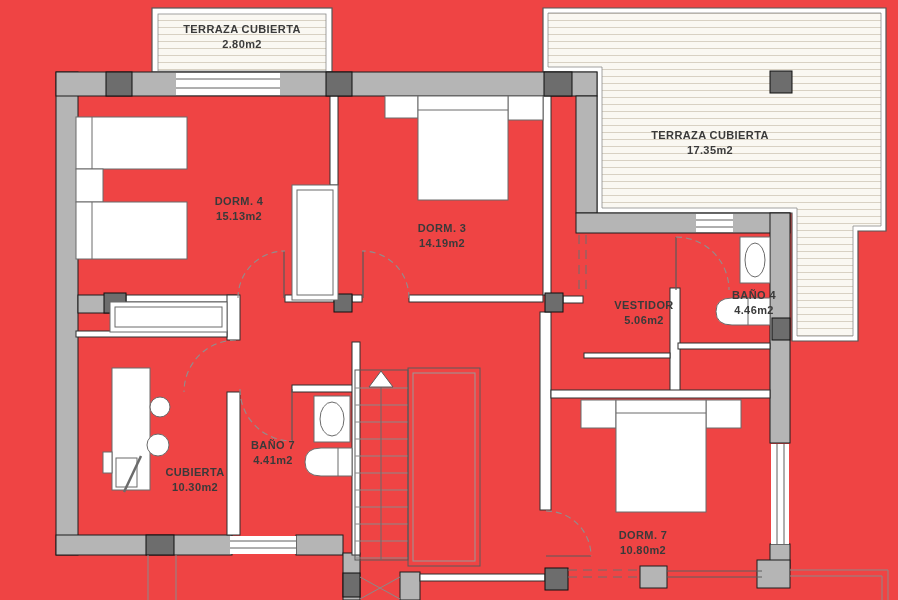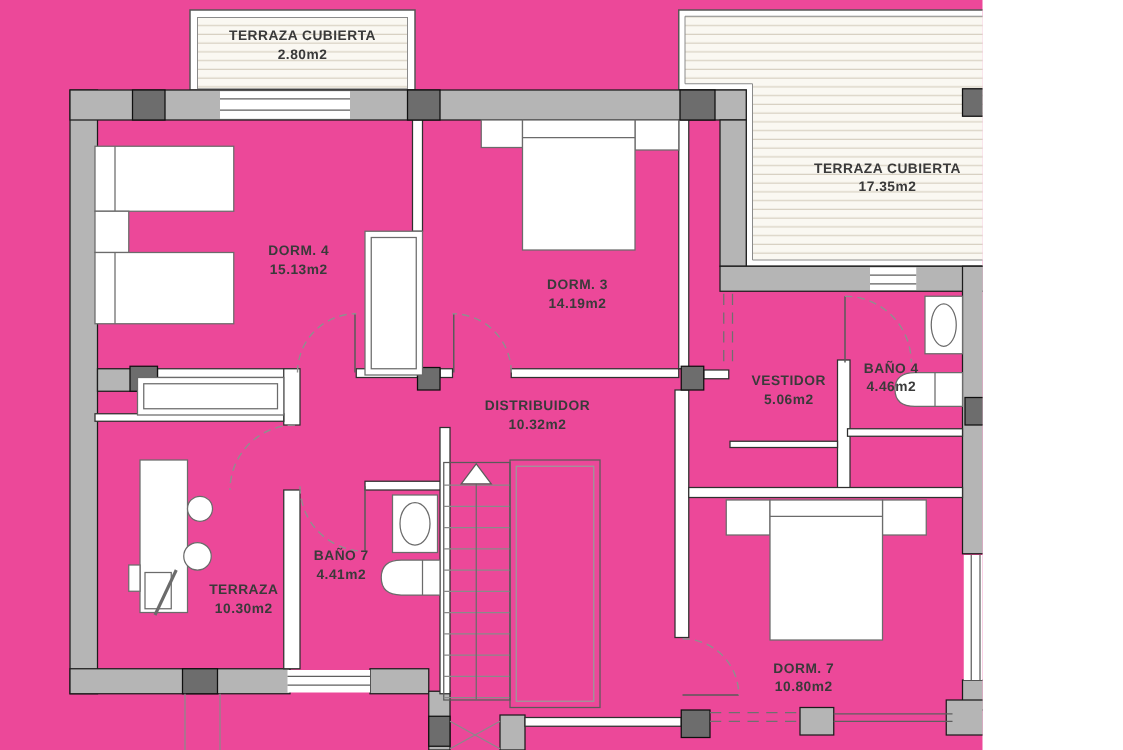--- a/index.html
+++ b/index.html
@@ -1,16 +1,16 @@
 <!DOCTYPE html>
 <html style="--wall: #b5b5b5; --pillar: #6d6d6d; --dashed: #8f8f8f; --deckfill: #faf8f2; --deckline: #d8d1c3; --label: #3a3a3a;"><head>
 <meta charset="utf-8">
 <style>
   html,body{margin:0;padding:0;background:#ffffff;}
-  .stage{position:relative;width:786px;height:600px;background:#ec4899;overflow:hidden;}
+  .stage{position:relative;width:898px;height:600px;background:#ef4444;overflow:hidden;}
   .stage svg{position:absolute;left:0;top:0;}
 
   
   svg .wall{fill:var(--wall,#b5b5b5);stroke:#1c1c1c;stroke-width:1;}
   svg .pillar{fill:var(--pillar,#6d6d6d);stroke:#0f0f0f;stroke-width:1;}
   svg .iwall{fill:#ffffff;stroke:#2f2f2f;stroke-width:1;}
   svg .outline{fill:none;stroke:#5a5a5a;stroke-width:1;}
   svg .soft{fill:none;stroke:#9a9a9a;stroke-width:1;}
   svg .furn{fill:#ffffff;stroke:#6b6b6b;stroke-width:1;}
   svg .fline{fill:none;stroke:#6b6b6b;stroke-width:1;}
@@ -228,42 +228,38 @@
   <div>2.80m2</div>
 </div>
 <div class="room-label" style="left:710px;top:128px">
   <div>TERRAZA CUBIERTA</div>
   <div>17.35m2</div>
 </div>
 <div class="room-label" style="left:239px;top:194px">
   <div>DORM. 4</div>
   <div>15.13m2</div>
 </div>
-<div class="room-label" style="left:462px;top:221px">
+<div class="room-label" style="left:442px;top:221px">
   <div>DORM. 3</div>
   <div>14.19m2</div>
 </div>
-<div class="room-label" style="left:631px;top:298px">
+<div class="room-label" style="left:644px;top:298px">
   <div>VESTIDOR</div>
   <div>5.06m2</div>
 </div>
-<div class="room-label" style="left:713px;top:288px">
+<div class="room-label" style="left:754px;top:288px">
   <div>BAÑO 4</div>
   <div>4.46m2</div>
-</div>
-<div class="room-label" style="left:430px;top:318px">
-  <div>DISTRIBUIDOR</div>
-  <div>10.32m2</div>
 </div>
 <div class="room-label" style="left:273px;top:438px">
   <div>BAÑO 7</div>
   <div>4.41m2</div>
 </div>
 <div class="room-label" style="left:195px;top:465px">
-  <div>TERRAZA</div>
+  <div>CUBIERTA</div>
   <div>10.30m2</div>
 </div>
 <div class="room-label" style="left:643px;top:528px">
   <div>DORM. 7</div>
   <div>10.80m2</div>
 </div>
 
 </div>
 
 </body></html>

